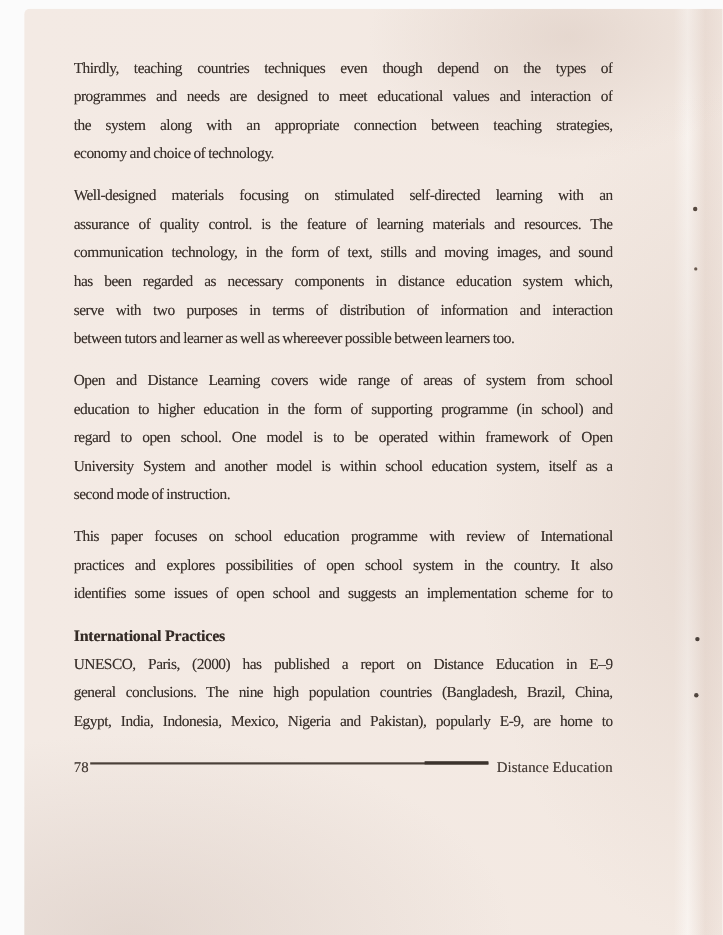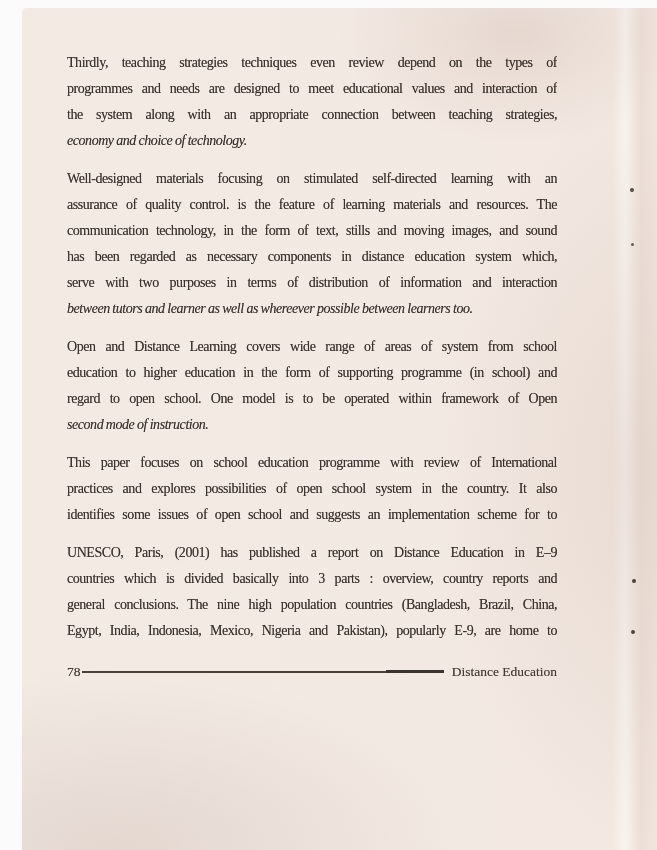--- a/index.html
+++ b/index.html
@@ -22,28 +22,28 @@
     position:absolute; left:45px; top:42px; width:490px;
     color:#3a312c;
   }
   .paragraph { margin:0 0 12px 0; }
   .line {
     font-size:14px; line-height:26px; height:26px; overflow:hidden;
     text-align:justify; text-align-last:justify;
     letter-spacing:-0.45px; word-spacing:-0.4px;
     text-shadow:0 0 0.5px rgba(58,49,44,0.55);
   }
-  .lastline { text-align-last:left;font-style:italic; }
+  .lastline { text-align-last:left; }
   .heading {
     font-size:14.5px; font-weight:bold; line-height:26px; height:26px;
     letter-spacing:-0.2px; color:#352c27;
     text-shadow:0 0 0.5px rgba(53,44,39,0.6);
   }
   .footer {
-    display:flex; align-items:center; margin-top:20px;
+    display:flex; align-items:flex-start; margin-top:20px;
     font-size:13.5px; line-height:16px; color:#443a34;
     text-shadow:0 0 0.5px rgba(68,58,52,0.5);
   }
   .rule { flex:1; position:relative; height:5px; margin:0 8px 3px 1px; }
   .rule::before {
     content:""; position:absolute; left:0; right:0; bottom:0; height:1.6px; background:#4a4039;
   }
   .rule::after {
     content:""; position:absolute; right:0; width:16%; bottom:0; height:3px; background:#3b332d;
   }
@@ -53,47 +53,48 @@
   .speck3 { left:610px; top:571px; width:4px; height:4px; background:#4a413b; }
   .speck4 { left:609px; top:622px; width:4px; height:4px; background:#50453e; }
 </style>
 </head>
 <body>
 
 <div class="page">
   <div class="content">
     <div>
         <div class="paragraph">
-          <div class="line">Thirdly, teaching strategies techniques even review depend on the types of</div>
+          <div class="line">Thirdly, teaching countries techniques even though depend on the types of</div>
           <div class="line">programmes and needs are designed to meet educational values and interaction of</div>
           <div class="line">the system along with an appropriate connection between teaching strategies,</div>
           <div class="line lastline">economy and choice of technology.</div>
         </div>
         <div class="paragraph">
           <div class="line">Well-designed materials focusing on stimulated self-directed learning with an</div>
           <div class="line">assurance of quality control. is the feature of learning materials and resources. The</div>
           <div class="line">communication technology, in the form of text, stills and moving images, and sound</div>
           <div class="line">has been regarded as necessary components in distance education system which,</div>
           <div class="line">serve with two purposes in terms of distribution of information and interaction</div>
           <div class="line lastline">between tutors and learner as well as whereever possible between learners too.</div>
         </div>
         <div class="paragraph">
           <div class="line">Open and Distance Learning covers wide range of areas of system from school</div>
           <div class="line">education to higher education in the form of supporting programme (in school) and</div>
           <div class="line">regard to open school. One model is to be operated within framework of Open</div>
+          <div class="line">University System and another model is within school education system, itself as a</div>
           <div class="line lastline">second mode of instruction.</div>
         </div>
         <div class="paragraph">
           <div class="line">This paper focuses on school education programme with review of International</div>
           <div class="line">practices and explores possibilities of open school system in the country. It also</div>
           <div class="line">identifies some issues of open school and suggests an implementation scheme for to</div>
         </div>
+        <div class="heading">International Practices</div>
         <div class="paragraph">
-          <div class="line">UNESCO, Paris, (2001) has published a report on Distance Education in E–9</div>
-          <div class="line">countries which is divided basically into 3 parts : overview, country reports and</div>
+          <div class="line">UNESCO, Paris, (2000) has published a report on Distance Education in E–9</div>
           <div class="line">general conclusions. The nine high population countries (Bangladesh, Brazil, China,</div>
           <div class="line">Egypt, India, Indonesia, Mexico, Nigeria and Pakistan), popularly E-9, are home to</div>
         </div>
       </div>
     <div class="footer">
       <span>78</span>
       <div class="rule"></div>
       <span>Distance Education</span>
     </div>
   </div>

